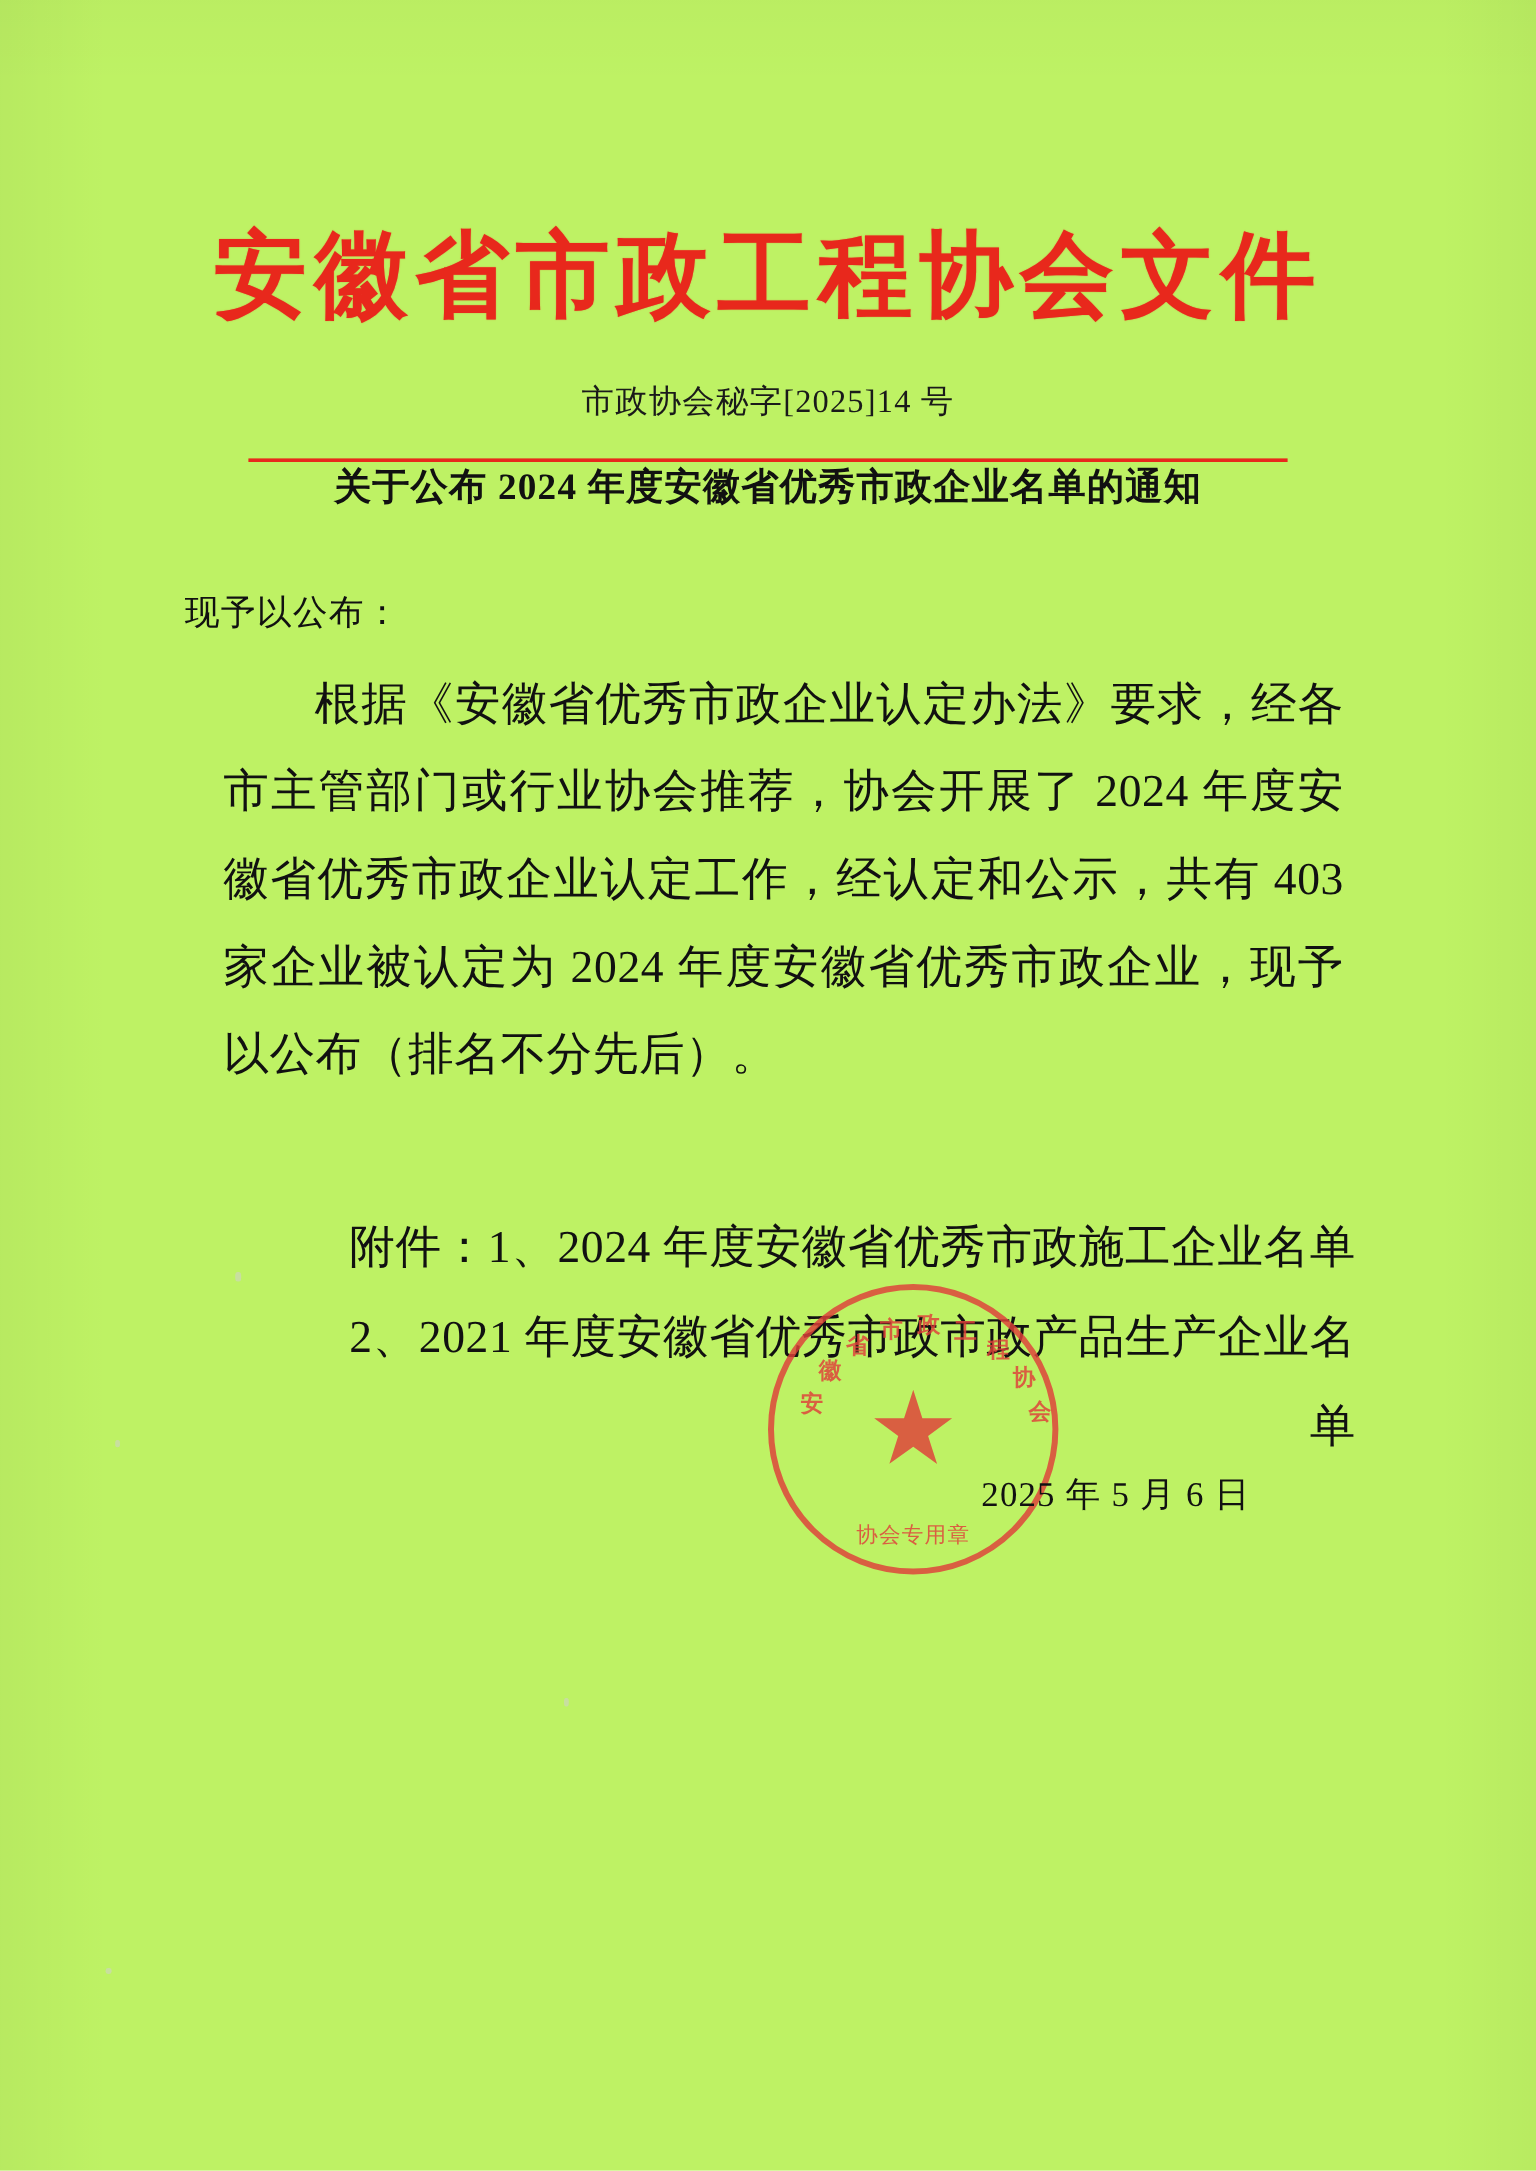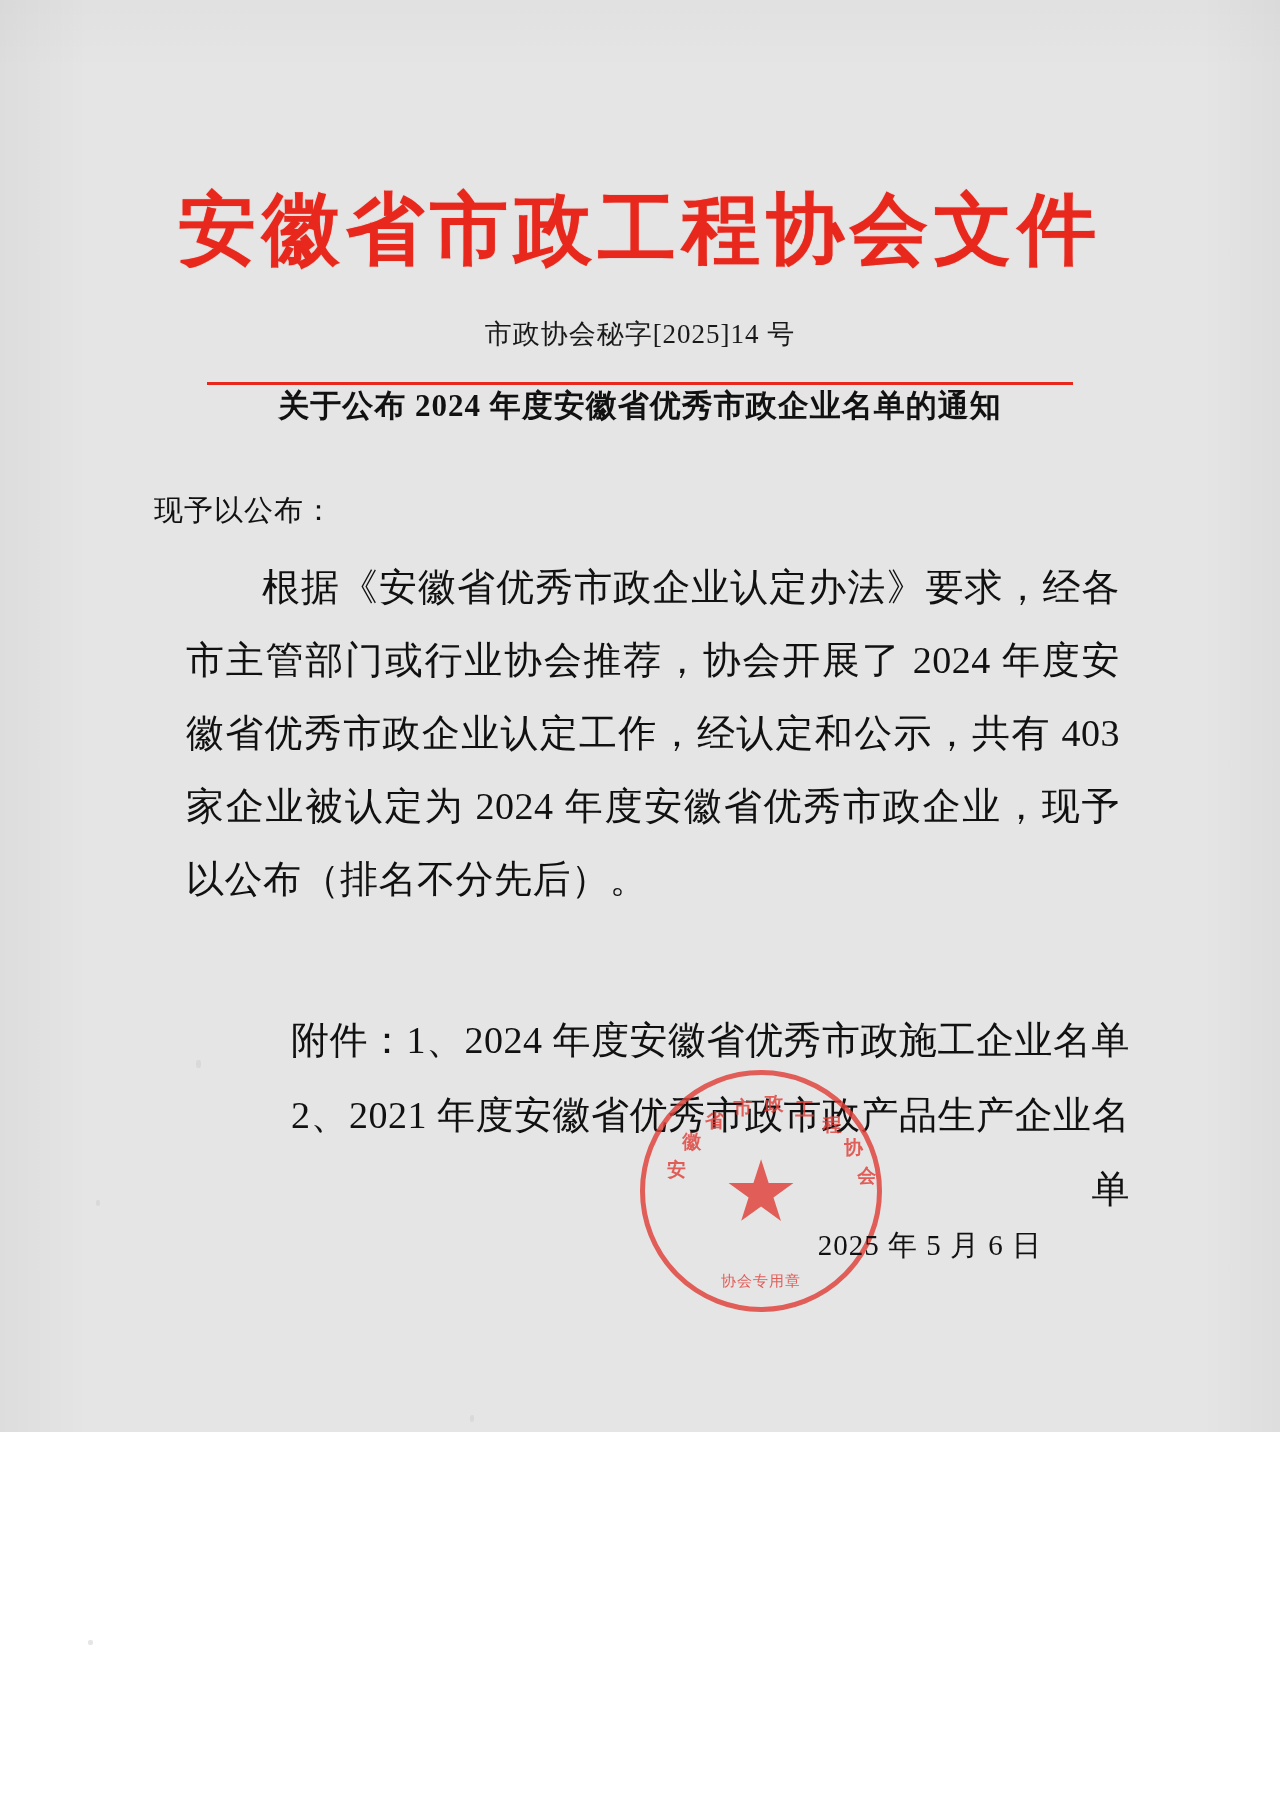--- a/index.html
+++ b/index.html
@@ -11,22 +11,22 @@
     width: 1280px;
     height: 1809px;
     font-family: "Liberation Serif", "DejaVu Serif", serif;
     color: #111;
     overflow: hidden;
   }
 
   .page {
     position: relative;
     width: 1280px;
-    height: 1432px;
-    background: #e5e5e5;
+    height: 1809px;
+    background: #bef264;
   }
 
   
   .page::before {
     content: "";
     position: absolute;
     inset: 0;
     background:
       linear-gradient(to right, rgba(0,0,0,0.035) 0px, rgba(0,0,0,0.0) 90px),
       linear-gradient(to left, rgba(0,0,0,0.03) 0px, rgba(0,0,0,0.0) 80px),
@@ -151,21 +151,21 @@
     top: 50%;
     transform-origin: 0 0;
     white-space: nowrap;
   }
   .seal .seal-bottom {
     position: absolute;
     left: 50%;
     bottom: 16px;
     transform: translateX(-50%);
     color: #e0403a;
-    font-size: 15px;
+    font-size: 18px;
     letter-spacing: 1px;
     white-space: nowrap;
   }
 
   .speck {
     position: absolute;
     background: #cfcfcf;
     opacity: 0.55;
     border-radius: 40%;
   }

